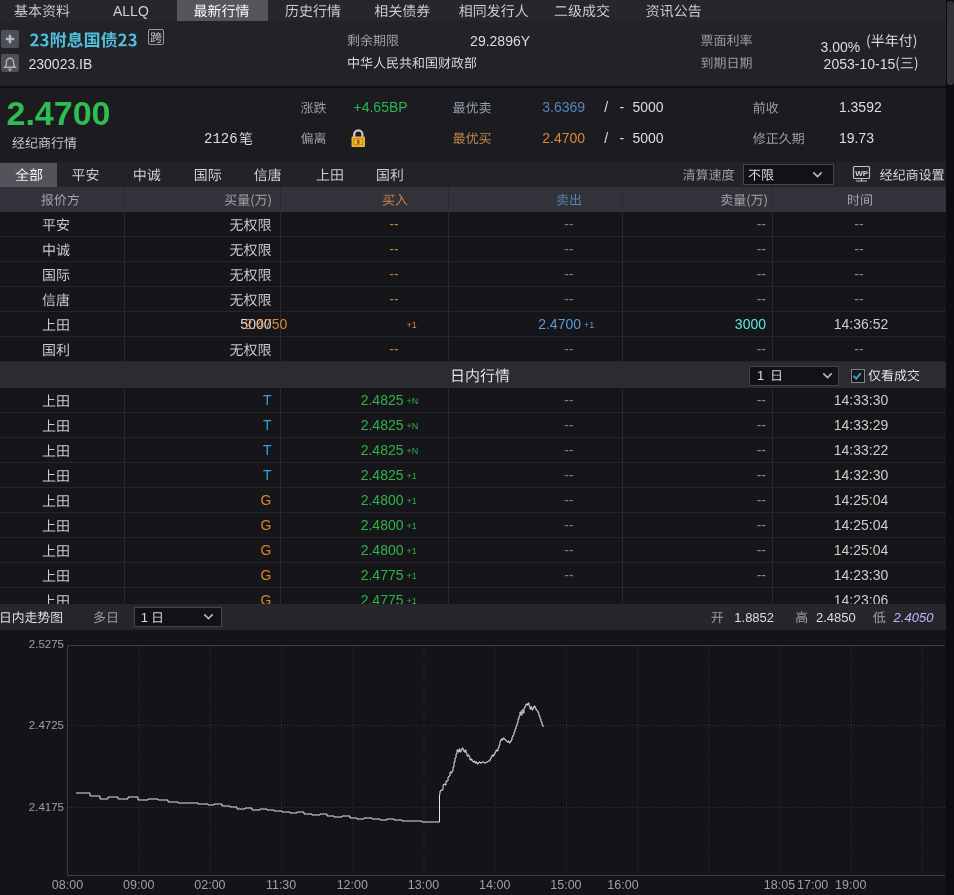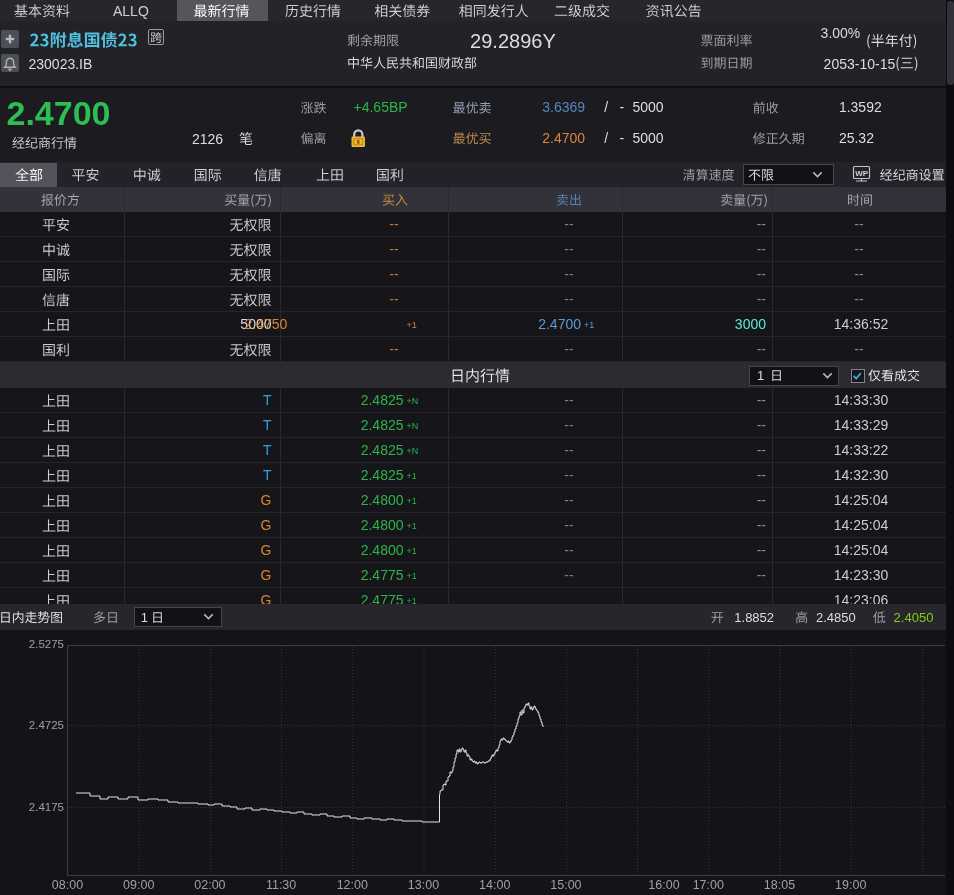--- a/index.html
+++ b/index.html
@@ -50,36 +50,36 @@
 <div style="left:946.5px;top:1.0px;width:7.0px;height:84.0px;background:#31313a;border-radius:3px;"></div>
 <div style="left:1px;top:30px;width:18px;height:18px;background:#4d4f57;border-radius:2px;"></div>
 <div style="left:148px;top:29px;width:16px;height:16px;border:1px solid #9a9ba1;border-radius:2px;box-sizing:border-box;"></div>
 <div style="left:1px;top:53.5px;width:18px;height:18px;background:#4d4f57;border-radius:2px;"></div>
 <div style="left:742.5px;top:164px;width:91px;height:21px;border:1px solid #45454c;background:#121216;box-sizing:border-box;"></div>
 <div style="left:749px;top:366px;width:90px;height:20px;border:1px solid #45454c;background:#121216;box-sizing:border-box;"></div>
 <div style="left:850.5px;top:369px;width:14px;height:14px;border:1px solid #83848c;background:#17171c;box-sizing:border-box;"></div>
 <div style="left:134px;top:607px;width:88px;height:20px;border:1px solid #45454c;background:#121216;box-sizing:border-box;"></div>
 <span style="top:3.6px;font-size:14.0px;color:#cfd0d4;line-height:14.0px;left:113.0px;">ALLQ</span>
 <span style="top:57.1px;font-size:14.0px;color:#dcdde0;line-height:14.0px;left:28.5px;">230023.IB</span>
-<span style="top:33.6px;font-size:20px;color:#dcdde0;line-height:14.0px;left:470.1px;">29.2896Y</span>
-<span style="top:26px;font-size:14.0px;color:#dcdde0;line-height:14.0px;left:820.6px;">3.00%</span>
+<span style="top:33.6px;font-size:14.0px;color:#dcdde0;line-height:14.0px;left:470.1px;">29.2896Y</span>
+<span style="top:40px;font-size:14.0px;color:#dcdde0;line-height:14.0px;left:820.6px;">3.00%</span>
 <span style="top:57.1px;font-size:14.0px;color:#dcdde0;line-height:14.0px;left:823.6px;">2053-10-15</span>
 <span style="top:96.0px;font-size:34.0px;color:#2ebd52;line-height:34.0px;font-weight:bold;left:6.5px;">2.4700</span>
-<span style="top:131.5px;font-size:14.0px;color:#dcdde0;line-height:14.0px;left:192px;">2126</span>
+<span style="top:131.5px;font-size:14.0px;color:#dcdde0;line-height:14.0px;left:204.0px;font-family:Liberation Mono, monospace;">2126</span>
 <span style="top:100.1px;font-size:14.0px;color:#2db54c;line-height:14.0px;left:353.5px;">+4.65BP</span>
 <span style="top:100.1px;font-size:14.0px;color:#5585bc;line-height:14.0px;left:542.3px;">3.6369</span>
 <span style="top:100.1px;font-size:14.0px;color:#dcdde0;line-height:14.0px;left:604.3px;">/</span>
 <span style="top:100.1px;font-size:14.0px;color:#dcdde0;line-height:14.0px;left:619.6px;">-</span>
 <span style="top:100.1px;font-size:14.0px;color:#dcdde0;line-height:14.0px;left:632.5px;">5000</span>
 <span style="top:130.7px;font-size:14.0px;color:#d9883c;line-height:14.0px;left:542.3px;">2.4700</span>
 <span style="top:130.7px;font-size:14.0px;color:#dcdde0;line-height:14.0px;left:604.3px;">/</span>
 <span style="top:130.7px;font-size:14.0px;color:#dcdde0;line-height:14.0px;left:619.6px;">-</span>
 <span style="top:130.7px;font-size:14.0px;color:#dcdde0;line-height:14.0px;left:632.5px;">5000</span>
 <span style="top:100.1px;font-size:14.0px;color:#dcdde0;line-height:14.0px;left:838.9px;">1.3592</span>
-<span style="top:130.7px;font-size:14.0px;color:#dcdde0;line-height:14.0px;left:838.9px;">25.32</span>
+<span style="top:130.7px;font-size:14.0px;color:#dcdde0;line-height:14.0px;left:838.9px;">19.73</span>
 <span style="top:217.3px;font-size:14.0px;color:#c07a3a;line-height:14.0px;left:274.0px;width:240px;text-align:center;">--</span>
 <span style="top:217.3px;font-size:14.0px;color:#5d82ac;line-height:14.0px;left:449.0px;width:240px;text-align:center;">--</span>
 <span style="top:217.3px;font-size:14.0px;color:#85868b;line-height:14.0px;left:526.0px;width:240px;text-align:right;">--</span>
 <span style="top:217.3px;font-size:14.0px;color:#85868b;line-height:14.0px;left:739.0px;width:240px;text-align:center;">--</span>
 <span style="top:242.3px;font-size:14.0px;color:#c07a3a;line-height:14.0px;left:274.0px;width:240px;text-align:center;">--</span>
 <span style="top:242.3px;font-size:14.0px;color:#5d82ac;line-height:14.0px;left:449.0px;width:240px;text-align:center;">--</span>
 <span style="top:242.3px;font-size:14.0px;color:#85868b;line-height:14.0px;left:526.0px;width:240px;text-align:right;">--</span>
 <span style="top:242.3px;font-size:14.0px;color:#85868b;line-height:14.0px;left:739.0px;width:240px;text-align:center;">--</span>
 <span style="top:267.3px;font-size:14.0px;color:#c07a3a;line-height:14.0px;left:274.0px;width:240px;text-align:center;">--</span>
 <span style="top:267.3px;font-size:14.0px;color:#5d82ac;line-height:14.0px;left:449.0px;width:240px;text-align:center;">--</span>
@@ -145,34 +145,34 @@
 <span style="top:543.3px;font-size:14.0px;color:#cfcdc8;line-height:14.0px;left:741.0px;width:240px;text-align:center;">14:25:04</span>
 <span style="top:568.3px;font-size:14.0px;color:#d8862c;line-height:14.0px;left:31.5px;width:240px;text-align:right;">G</span>
 <span style="top:568.3px;font-size:14.0px;color:#2fb44a;line-height:14.0px;left:163.5px;width:240px;text-align:right;">2.4775</span>
 <span style="top:571.9px;font-size:9.0px;color:#2fb44a;line-height:9.0px;left:406.5px;">+1</span>
 <span style="top:568.3px;font-size:14.0px;color:#66809f;line-height:14.0px;left:449.0px;width:240px;text-align:center;">--</span>
 <span style="top:568.3px;font-size:14.0px;color:#958a7e;line-height:14.0px;left:526.0px;width:240px;text-align:right;">--</span>
 <span style="top:568.3px;font-size:14.0px;color:#cfcdc8;line-height:14.0px;left:741.0px;width:240px;text-align:center;">14:23:30</span>
 <span style="top:610.5px;font-size:13.0px;color:#dcdde0;line-height:13.0px;left:140.8px;">1</span>
 <span style="top:610.5px;font-size:13.0px;color:#dcdde0;line-height:13.0px;left:734.3px;">1.8852</span>
 <span style="top:610.5px;font-size:13.0px;color:#dcdde0;line-height:13.0px;left:816.0px;">2.4850</span>
-<span style="top:610.5px;font-size:13.0px;color:#84cc16;line-height:13.0px;left:893.6px;">2.4050</span>
+<span style="top:610.5px;font-size:13.0px;color:#c4b5fd;line-height:13.0px;left:893.6px;font-style:italic;">2.4050</span>
 <span style="top:638.8px;font-size:11.5px;color:#9fa0a5;line-height:11.5px;left:-176.0px;width:240px;text-align:right;">2.5275</span>
 <span style="top:719.8px;font-size:11.5px;color:#9fa0a5;line-height:11.5px;left:-176.0px;width:240px;text-align:right;">2.4725</span>
 <span style="top:801.8px;font-size:11.5px;color:#9fa0a5;line-height:11.5px;left:-176.0px;width:240px;text-align:right;">2.4175</span>
 <span style="top:879.4px;font-size:12.5px;color:#9fa0a5;line-height:12.5px;left:-52.5px;width:240px;text-align:center;">08:00</span>
 <span style="top:879.4px;font-size:12.5px;color:#9fa0a5;line-height:12.5px;left:18.7px;width:240px;text-align:center;">09:00</span>
 <span style="top:879.4px;font-size:12.5px;color:#9fa0a5;line-height:12.5px;left:89.9px;width:240px;text-align:center;">02:00</span>
 <span style="top:879.4px;font-size:12.5px;color:#9fa0a5;line-height:12.5px;left:161.1px;width:240px;text-align:center;">11:30</span>
 <span style="top:879.4px;font-size:12.5px;color:#9fa0a5;line-height:12.5px;left:232.3px;width:240px;text-align:center;">12:00</span>
 <span style="top:879.4px;font-size:12.5px;color:#9fa0a5;line-height:12.5px;left:303.5px;width:240px;text-align:center;">13:00</span>
 <span style="top:879.4px;font-size:12.5px;color:#9fa0a5;line-height:12.5px;left:374.7px;width:240px;text-align:center;">14:00</span>
 <span style="top:879.4px;font-size:12.5px;color:#9fa0a5;line-height:12.5px;left:445.9px;width:240px;text-align:center;">15:00</span>
-<span style="top:879.4px;font-size:12.5px;color:#9fa0a5;line-height:12.5px;left:544px;width:240px;text-align:center;">16:00</span>
-<span style="top:879.4px;font-size:12.5px;color:#9fa0a5;line-height:12.5px;left:588.3px;width:240px;text-align:center;">17:00</span>
+<span style="top:879.4px;font-size:12.5px;color:#9fa0a5;line-height:12.5px;left:503px;width:240px;text-align:center;">16:00</span>
+<span style="top:879.4px;font-size:12.5px;color:#9fa0a5;line-height:12.5px;left:588.3px;width:240px;text-align:right;">17:00</span>
 <span style="top:879.4px;font-size:12.5px;color:#9fa0a5;line-height:12.5px;left:659.5px;width:240px;text-align:center;">18:05</span>
 <span style="top:879.4px;font-size:12.5px;color:#9fa0a5;line-height:12.5px;left:730.7px;width:240px;text-align:center;">19:00</span>
     <div style="position:absolute;left:0;top:588px;width:946px;height:16px;overflow:hidden;">
       <div style="position:absolute;left:0;top:-588px;width:946px;height:620px;">
         <span style="position:absolute;white-space:pre;top:593.3px;font-size:14.0px;color:#d8862c;line-height:14.0px;left:31.5px;width:240px;text-align:right;">G</span>
         <span style="position:absolute;white-space:pre;top:593.3px;font-size:14.0px;color:#2fb44a;line-height:14.0px;left:163.5px;width:240px;text-align:right;">2.4775</span>
         <span style="position:absolute;white-space:pre;top:596.9px;font-size:9.0px;color:#2fb44a;line-height:9.0px;left:406.5px;">+1</span>
         <span style="position:absolute;white-space:pre;top:593.3px;font-size:14.0px;color:#cfcdc8;line-height:14.0px;left:741.0px;width:240px;text-align:center;">14:23:06</span>
       </div>
     </div>

